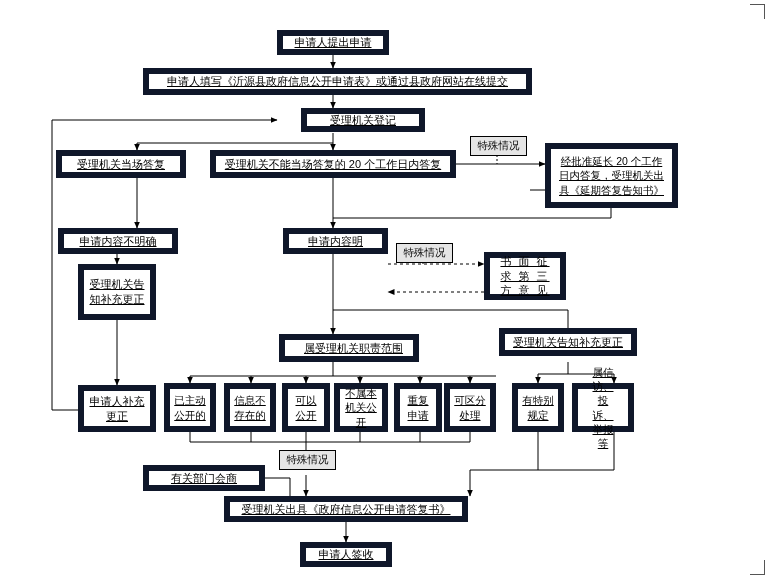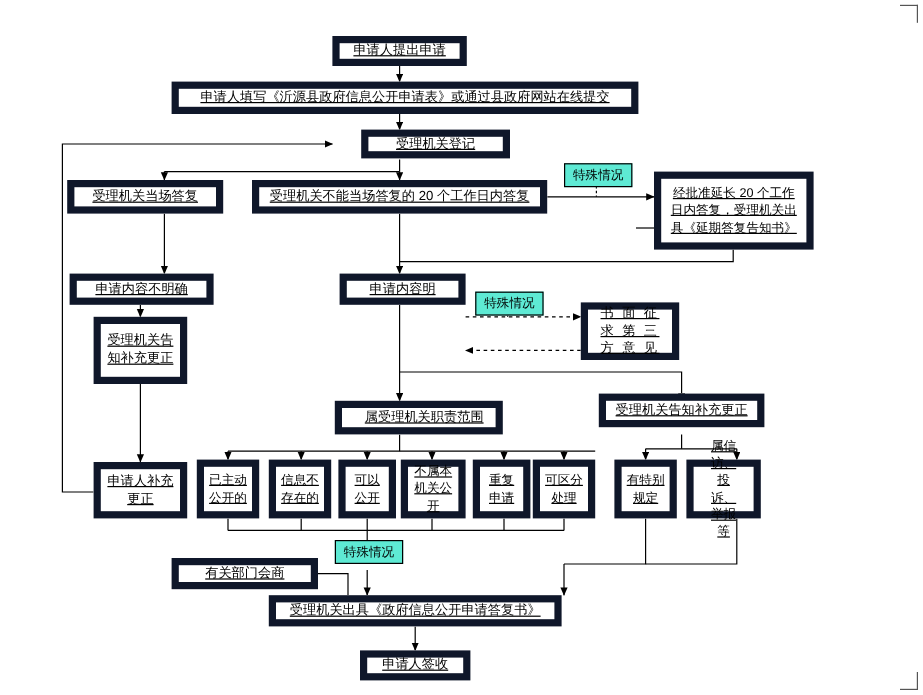--- a/index.html
+++ b/index.html
@@ -36,21 +36,21 @@
   .node.small {
     font-size: 10.5px;
   }
   .node.spread {
     letter-spacing: 2px;
   }
   .label-free {
     position: absolute;
     font-size: 10.5px;
     color: #000000;
-    background: #5eead4;
+    background: #e5e5e5;
     z-index: 3;
     text-align: center;
     white-space: nowrap;
   }
   svg#wires {
     position: absolute;
     left: 0;
     top: 0;
     width: 769px;
     height: 579px;

